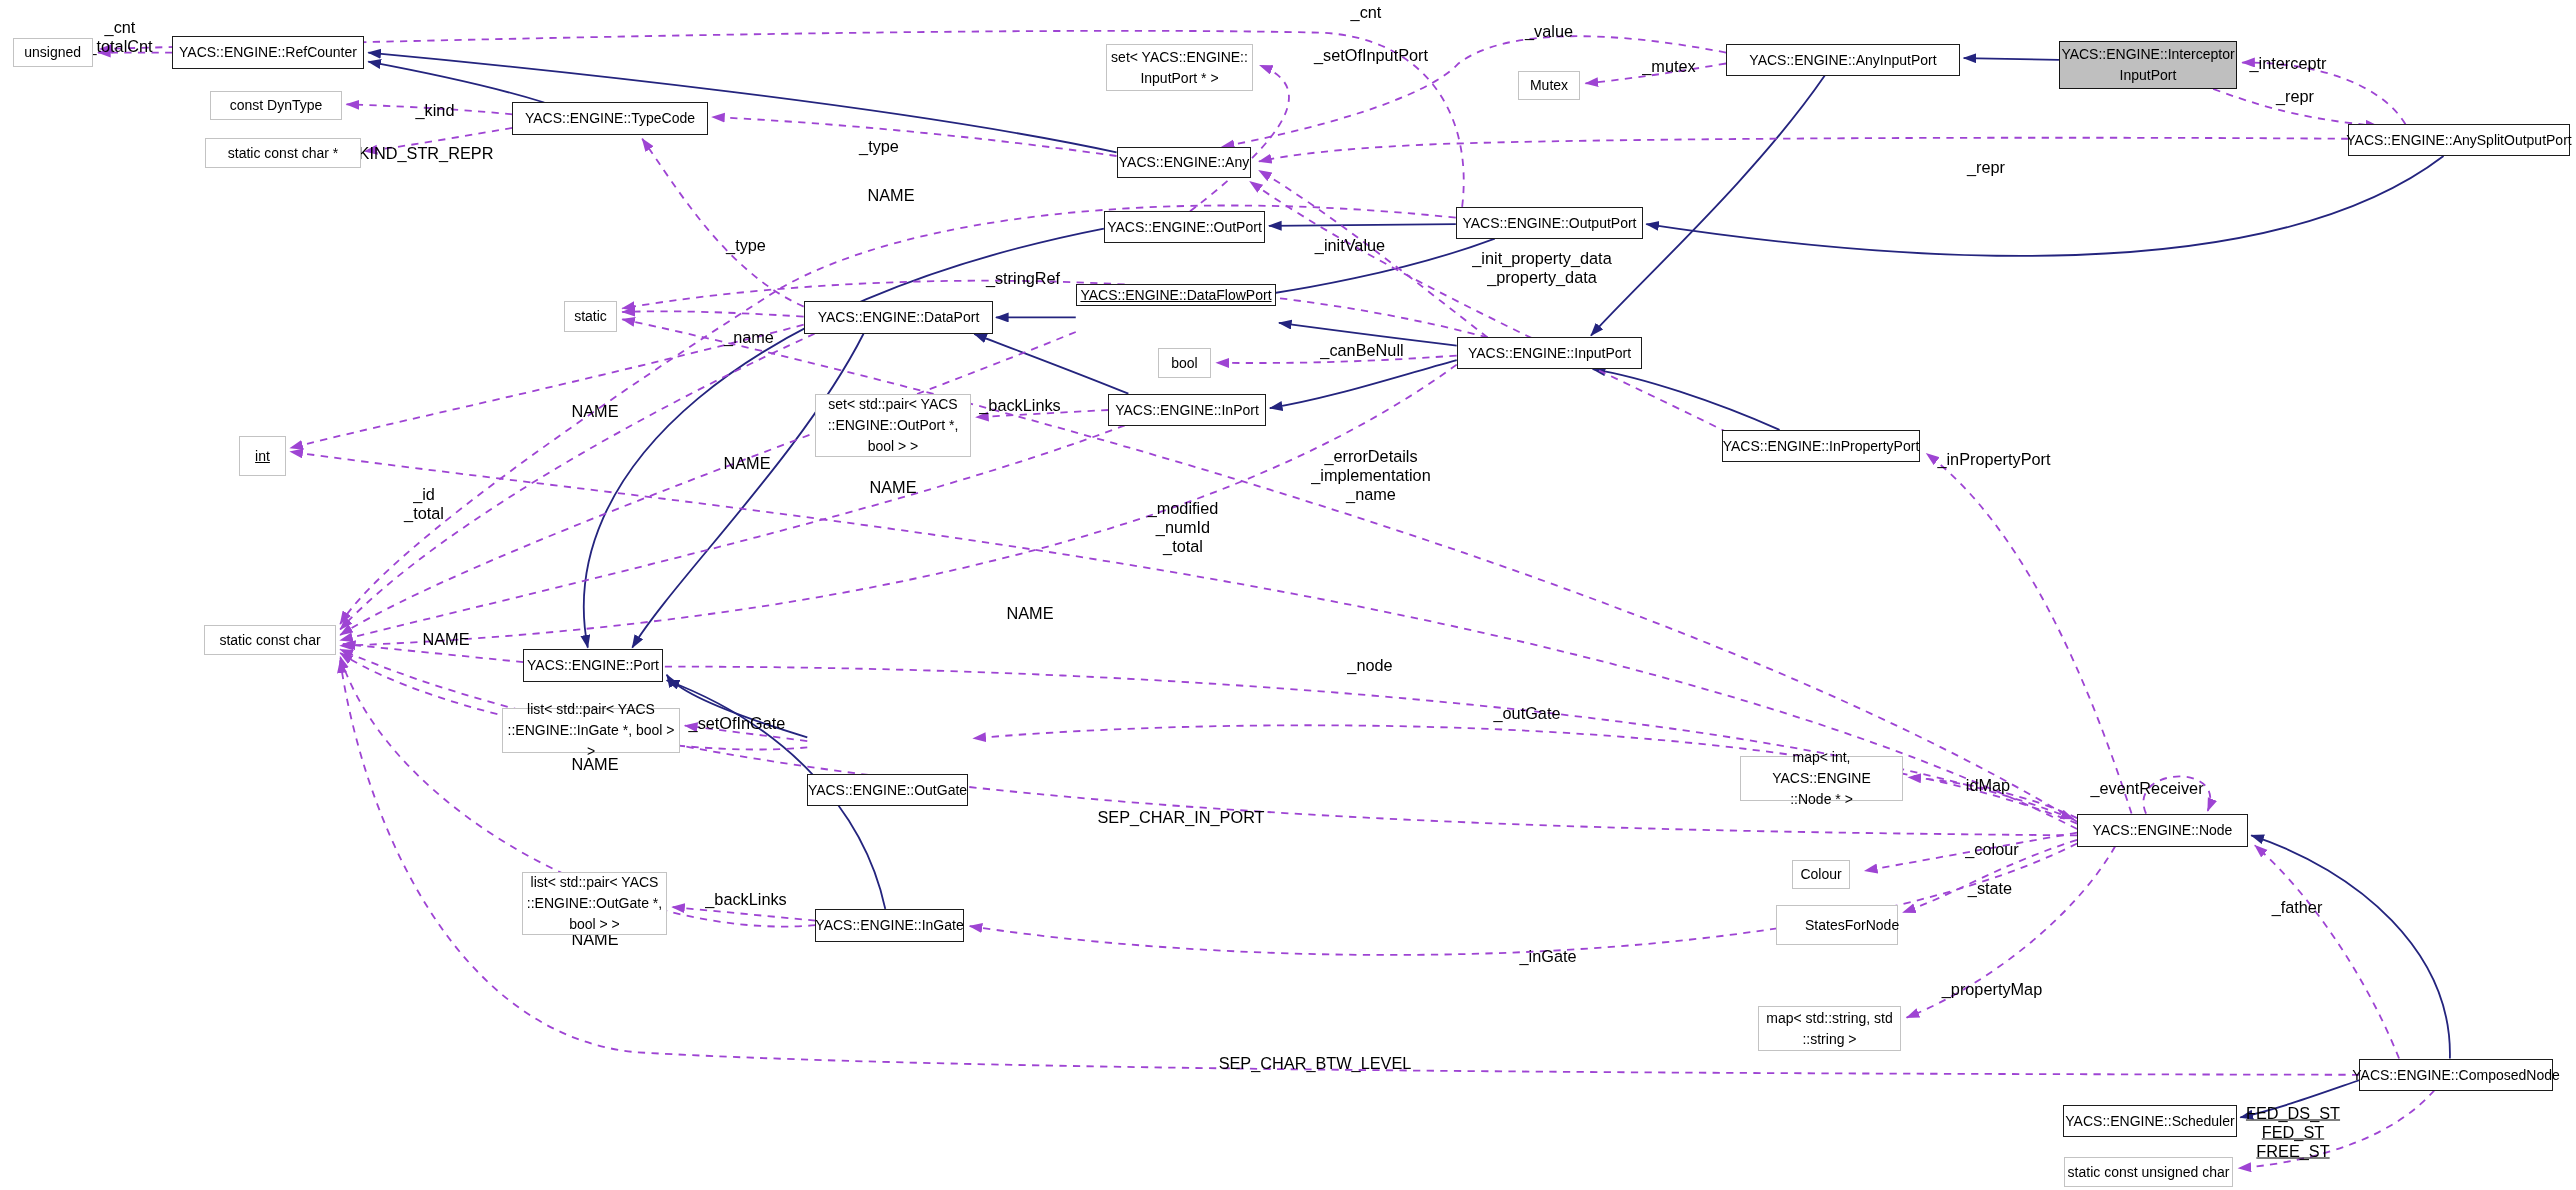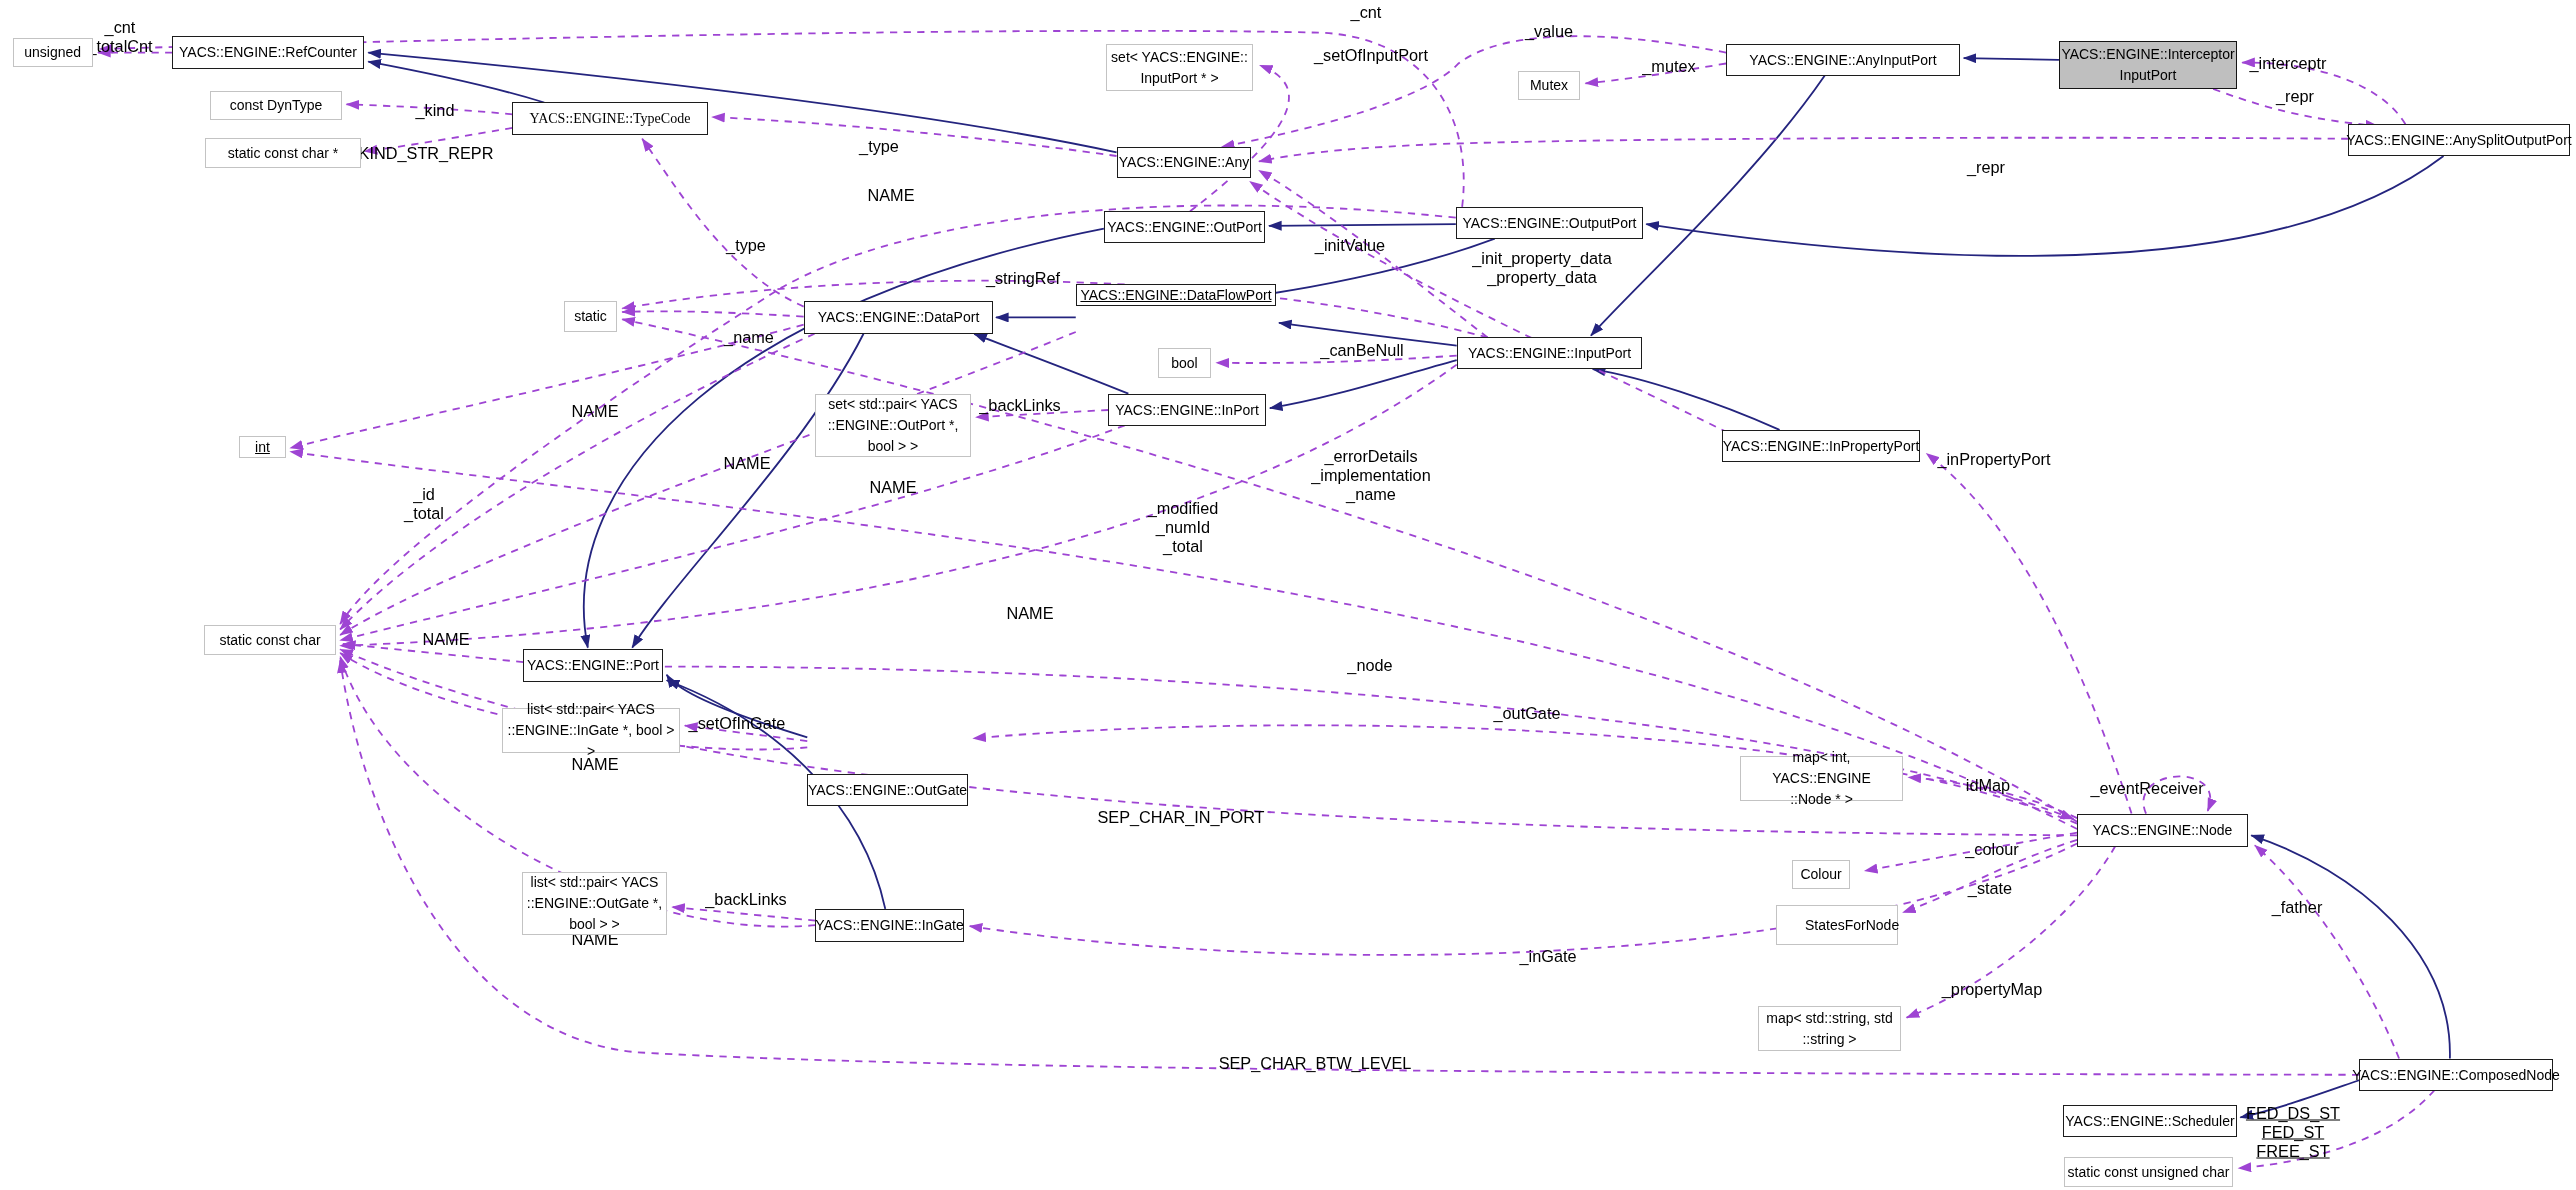--- a/index.html
+++ b/index.html
@@ -144,42 +144,42 @@
     <div class="elabel" style="left: 1527px; top: 713px;">_outGate</div>
     <div class="elabel" style="left: 1370px; top: 665px;">_node</div>
     <div class="elabel" style="left: 1994px; top: 459px;">_inPropertyPort</div>
     <div class="elabel" style="left: 2293px; top: 1132px; text-decoration: underline;">FED_DS_ST
 FED_ST
 FREE_ST</div>
     <div class="node plain" style="left: 12.7px; top: 38px; width: 80px; height: 29px;">unsigned</div>
     <div class="node class" style="left: 172px; top: 36px; width: 192px; height: 33px;">YACS::ENGINE::RefCounter</div>
     <div class="node plain" style="left: 210px; top: 91px; width: 132px; height: 29px;">const DynType</div>
     <div class="node plain" style="left: 205px; top: 138px; width: 156px; height: 30px;">static const char *</div>
-    <div class="node class" style="left: 512px; top: 102px; width: 196px; height: 33px; font-family: Liberation Serif, serif;">YACS::ENGINE::TypeCode</div>
+    <div class="node class" style="left: 512px; top: 102px; width: 196px; height: 33px;">YACS::ENGINE::TypeCode</div>
     <div class="node plain" style="left: 1106px; top: 44px; width: 147px; height: 47px;">set&lt; YACS::ENGINE::
 InputPort * &gt;</div>
     <div class="node plain" style="left: 1518px; top: 71px; width: 62px; height: 29px;">Mutex</div>
     <div class="node class" style="left: 1726px; top: 44px; width: 234px; height: 32px;">YACS::ENGINE::AnyInputPort</div>
     <div class="node main" style="left: 2059px; top: 41px; width: 178px; height: 48px;">YACS::ENGINE::Interceptor
 InputPort</div>
     <div class="node class" style="left: 2348px; top: 124px; width: 222px; height: 32px;">YACS::ENGINE::AnySplitOutputPort</div>
     <div class="node class" style="left: 1117px; top: 147px; width: 134px; height: 31px;">YACS::ENGINE::Any</div>
     <div class="node class" style="left: 1104px; top: 211px; width: 161px; height: 32px;">YACS::ENGINE::OutPort</div>
     <div class="node class" style="left: 1456px; top: 207px; width: 187px; height: 32px;">YACS::ENGINE::OutputPort</div>
     <div class="node plain" style="left: 564px; top: 301px; width: 53px; height: 31px;">static</div>
     <div class="node class" style="left: 804px; top: 301px; width: 189px; height: 33px;">YACS::ENGINE::DataPort</div>
     <div class="node class" style="left: 1076px; top: 284px; width: 200px; height: 22px; text-decoration: underline;">YACS::ENGINE::DataFlowPort</div>
     <div class="node plain" style="left: 1158px; top: 348px; width: 53px; height: 30px;">bool</div>
     <div class="node class" style="left: 1457px; top: 337px; width: 185px; height: 32px;">YACS::ENGINE::InputPort</div>
     <div class="node plain" style="left: 815px; top: 394px; width: 156px; height: 63px;">set&lt; std::pair&lt; YACS
 ::ENGINE::OutPort *,
 bool &gt; &gt;</div>
     <div class="node class" style="left: 1108px; top: 394px; width: 158px; height: 32px;">YACS::ENGINE::InPort</div>
     <div class="node class" style="left: 1722px; top: 430px; width: 198px; height: 32px;">YACS::ENGINE::InPropertyPort</div>
-    <div class="node plain" style="left: 239px; top: 436px; width: 47px; height: 22px; text-decoration: underline;">int</div>
+    <div class="node plain" style="left: 239px; top: 436px; width: 47px; height: 40px; text-decoration: underline;">int</div>
     <div class="node plain" style="left: 204px; top: 625px; width: 132px; height: 30px;">static const char</div>
     <div class="node class" style="left: 523px; top: 649px; width: 140px; height: 33px;">YACS::ENGINE::Port</div>
     <div class="node plain" style="left: 502px; top: 708px; width: 178px; height: 45px;">list&lt; std::pair&lt; YACS
 ::ENGINE::InGate *, bool &gt; &gt;</div>
     <div class="node class" style="left: 807px; top: 730px; width: 161px; height: 32px; margin-top: 44px;">YACS::ENGINE::OutGate</div>
     <div class="node plain" style="left: 1740px; top: 756px; width: 163px; height: 45px;">map&lt; int, YACS::ENGINE
 ::Node * &gt;</div>
     <div class="node class" style="left: 2077px; top: 814px; width: 171px; height: 33px;">YACS::ENGINE::Node</div>
     <div class="node plain" style="left: 1792px; top: 860px; width: 58px; height: 29px;">Colour</div>
     <div class="node plain" style="left: 1776px; top: 905px; width: 122px; height: 40px; padding-left: 32px;">StatesForNode</div>

